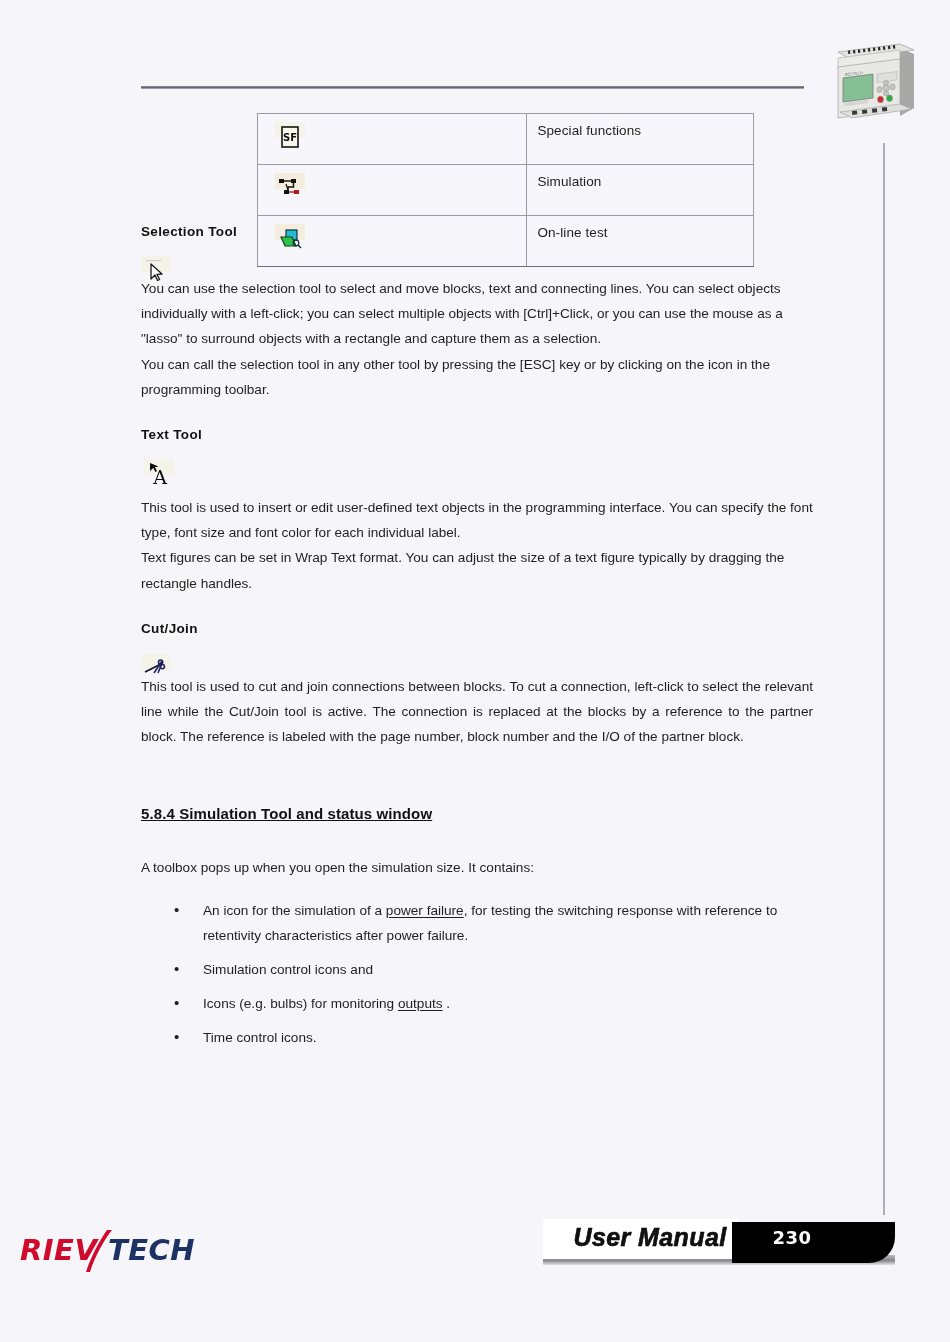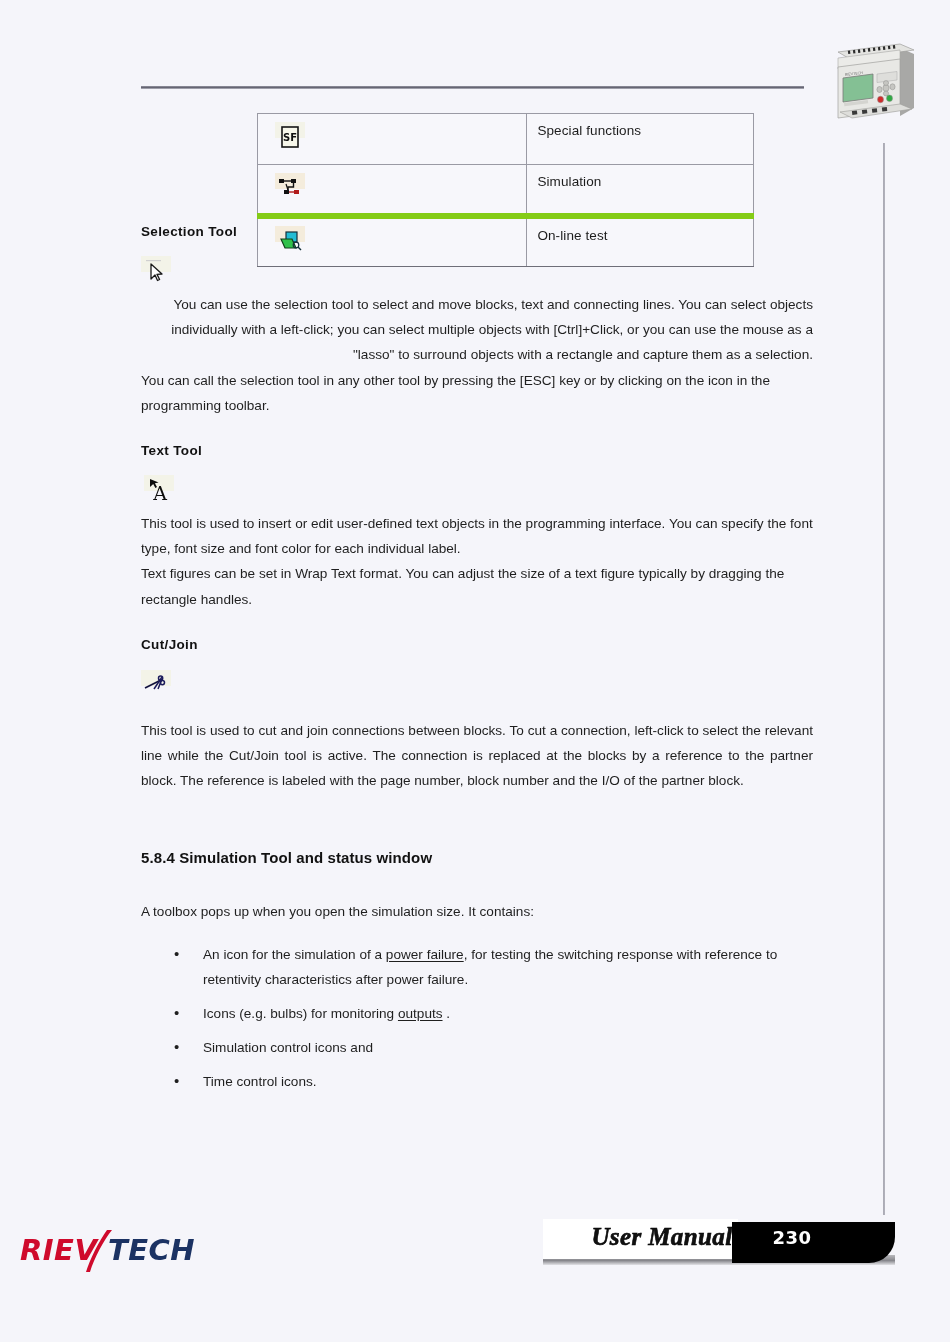--- a/index.html
+++ b/index.html
@@ -55,21 +55,21 @@
     border-collapse: collapse;
     border: 1px solid #b7b7c0;
     background: #f7f7fb;
   }
   .tool-table td {
     border: 1px solid #9a9aa4;
     vertical-align: top;
     padding: 0;
   }
   .tool-table tr:last-child td { border-bottom: 1px solid #6e6e78; }
-  .tool-table tr:nth-child(3) td { border-top: 6px solid #84cc16; }
+  .tool-table tr:nth-child(3) td { border-top: 1px solid #84cc16; }
   .tool-table td.icon-cell {
     width: 270px;
     height: 51px;
     padding: 6px 0 0 17px;
   }
   .tool-table td.label-cell {
     width: 227px;
     padding: 9px 0 0 10px;
     font-size: 13.5px;
     color: #1d1d1d;
@@ -157,30 +157,30 @@
   }
   .banner-black {
     position: absolute;
     left: 189px; top: 3px;
     width: 163px; height: 41px;
     background: #000;
     border-bottom-right-radius: 26px;
   }
   .banner-title {
     position: absolute;
-    left: 28px; top: 4px;
+    left: 16px; top: 4px;
     width: 182px;
     text-align: center;
     font-size: 25px;
     font-style: italic;
     font-weight: bold;
     letter-spacing: .4px;
     color: #111;
     -webkit-text-stroke: 0.6px #000;
-    font-family: Liberation Serif, serif;
+    font-family: Liberation Sans, sans-serif;
   }
   .banner-page {
     position: absolute;
     left: 189px; top: 8px;
     width: 120px;
     text-align: center;
     font-size: 18px;
     font-weight: bold;
     color: #ffffff;
     font-family: "DejaVu Sans", sans-serif;
@@ -303,21 +303,21 @@
     <div style="margin-top:15px;">
       <span class="icon-chip pale">
         <svg width="30" height="30" viewBox="0 0 30 30">
           <path d="M6 3 L6 3" fill="none"></path>
           <rect x="5" y="4" width="15" height="1.2" fill="#cfcfcf"></rect>
           <path d="M10 8 L10 23 L14 19 L16.5 24.5 L18.6 23.5 L16 18.4 L21 18 Z" fill="#ffffff" stroke="#1a1a1a" stroke-width="1.3" stroke-linejoin="round"></path>
         </svg>
       </span>
     </div>
 
-    <p class="body" style="margin-top:20px;text-align:right;">You can use the selection tool to select and move blocks, text and connecting lines. You can select objects individually with a left-click; you can select multiple objects with [Ctrl]+Click, or you can use the mouse as a "lasso" to surround objects with a rectangle and capture them as a selection.</p>
+    <p class="body" style="margin-top:4px;">You can use the selection tool to select and move blocks, text and connecting lines. You can select objects individually with a left-click; you can select multiple objects with [Ctrl]+Click, or you can use the mouse as a "lasso" to surround objects with a rectangle and capture them as a selection.</p>
     <p class="body">You can call the selection tool in any other tool by pressing the [ESC] key or by clicking on the icon in the programming toolbar.</p>
 
     <h3 class="sec" style="margin-top:25px;">Text Tool</h3>
 
     <div style="margin-top:15px; padding-left:3px;">
       <span class="icon-chip pale">
         <svg width="30" height="30" viewBox="0 0 30 30">
           <path d="M6 4 L6 12 L9.2 9.1 L11.4 13 L13 12 L10.9 8.3 L14.6 7.6 Z" fill="#0d0d0d"></path>
           <text x="16" y="25" text-anchor="middle" font-family="DejaVu Serif, serif" font-size="19" fill="#0d0d0d">A</text>
         </svg>
@@ -334,35 +334,35 @@
         <svg width="30" height="30" viewBox="0 0 30 30">
           <path d="M4 18 L20 10" stroke="#12123d" stroke-width="1.6" fill="none"></path>
           <path d="M13 19 L21 7" stroke="#1c1c5c" stroke-width="1.5" fill="none"></path>
           <path d="M17 19 L21 9" stroke="#1c1c5c" stroke-width="1.5" fill="none"></path>
           <circle cx="19.6" cy="8.2" r="2.1" fill="none" stroke="#1c1c5c" stroke-width="1.5"></circle>
           <circle cx="21.4" cy="12.6" r="2.1" fill="none" stroke="#1c1c5c" stroke-width="1.5"></circle>
         </svg>
       </span>
     </div>
 
-    <p class="body justify" style="margin-top:32px;">This tool is used to cut and join connections between blocks. To cut a connection, left-click to select the relevant line while the Cut/Join tool is active. The connection is replaced at the blocks by a reference to the partner block. The reference is labeled with the page number, block number and the I/O of the partner block.</p>
-
-    <h2 class="subsec" style="margin-top:56px;">5.8.4 Simulation Tool and status window</h2>
+    <p class="body justify" style="margin-top:4px;">This tool is used to cut and join connections between blocks. To cut a connection, left-click to select the relevant line while the Cut/Join tool is active. The connection is replaced at the blocks by a reference to the partner block. The reference is labeled with the page number, block number and the I/O of the partner block.</p>
+
+    <h2 class="subsec" style="margin-top:56px;text-decoration:underline;">5.8.4 Simulation Tool and status window</h2>
 
     <p class="body" style="margin-top:33px;">A toolbox pops up when you open the simulation size. It contains:</p>
 
     <ul class="bullets" style="margin-top:17px;">
       <li>
         <span>An icon for the simulation of a </span><u class="link">power failure</u><span>, for testing the switching response with reference to retentivity characteristics after power failure.</span>
       </li>
       <li>
-        <span>Icons (e.g. bulbs) for monitoring </span><u class="link">outputs</u><span> .</span>
+        <span>Simulation control icons and</span>
       </li>
       <li>
-        <span>Simulation control icons and</span>
+        <span>Icons (e.g. bulbs) for monitoring </span><u class="link">outputs</u><span> .</span>
       </li>
       <li>
         <span>Time control icons.</span>
       </li>
     </ul>
 
   </div>
 
   <div class="logo">
     <svg width="180" height="46" viewBox="0 0 180 46" xmlns="http://www.w3.org/2000/svg">

